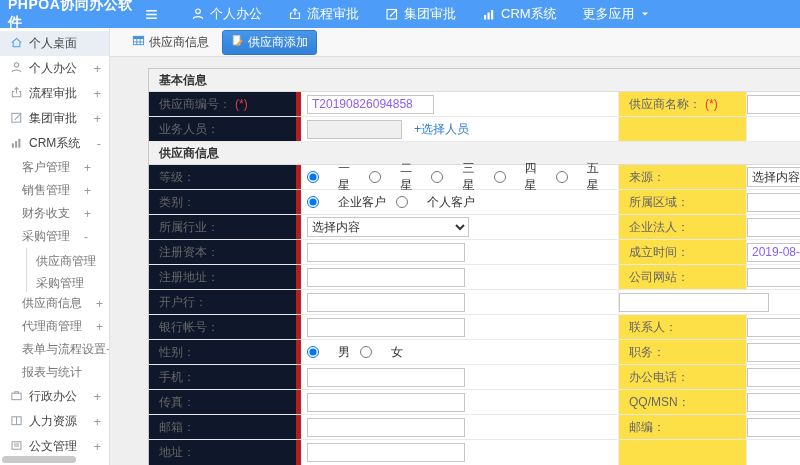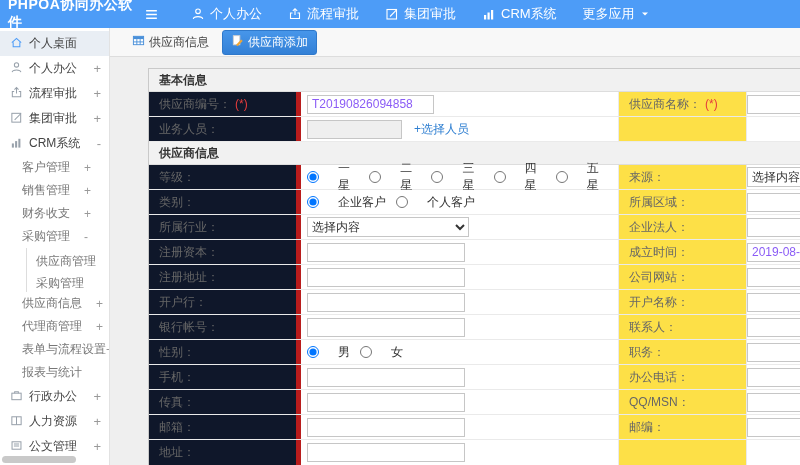--- a/index.html
+++ b/index.html
@@ -390,23 +390,20 @@
             </div>
         </div>
 
         <div class="frow">
           <div class="lcell">
               <span>开户行：</span>
             </div>
           <div class="fcell">
               <input class="txt" type="text" value="" style="">
             </div>
-          <div class="lcell2">
-              <span>开户名称：</span>
-            </div>
           <div class="fcell2">
               <input class="txt w150" type="text" value="" style="">
             </div>
         </div>
 
         <div class="frow">
           <div class="lcell">
               <span>银行帐号：</span>
             </div>
           <div class="fcell">

